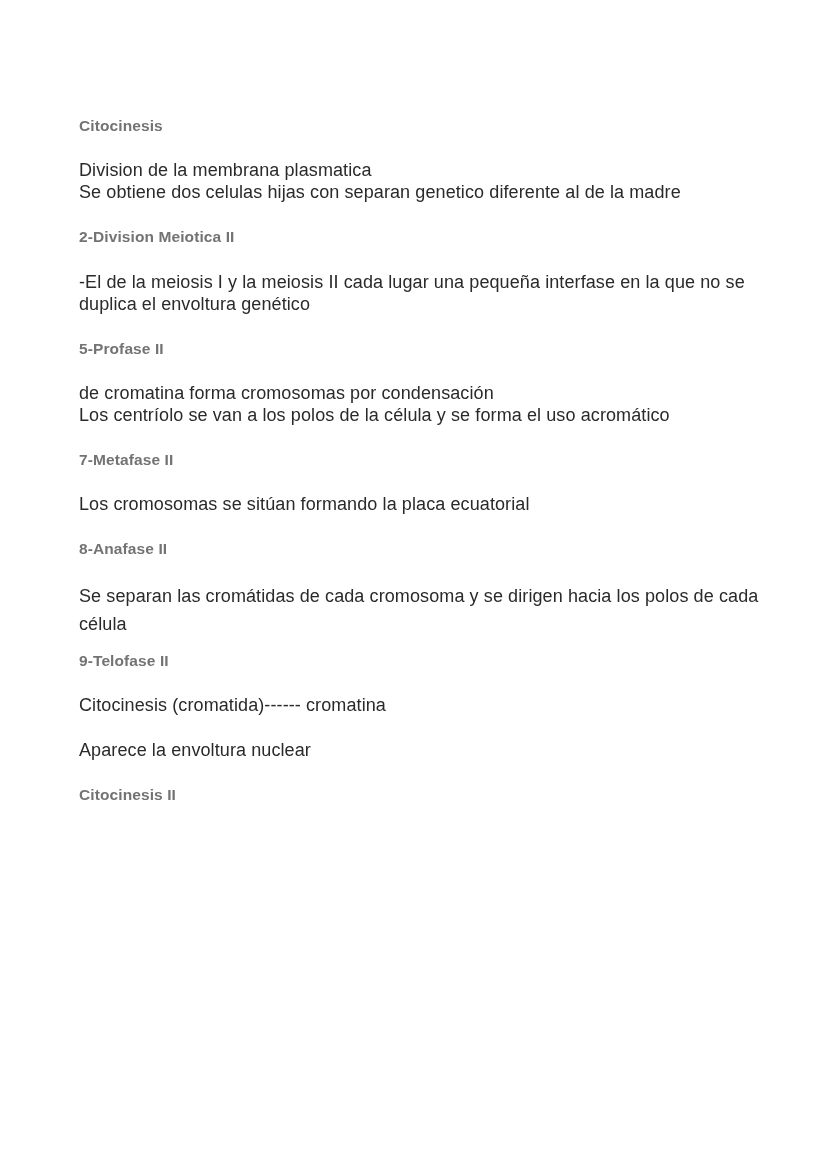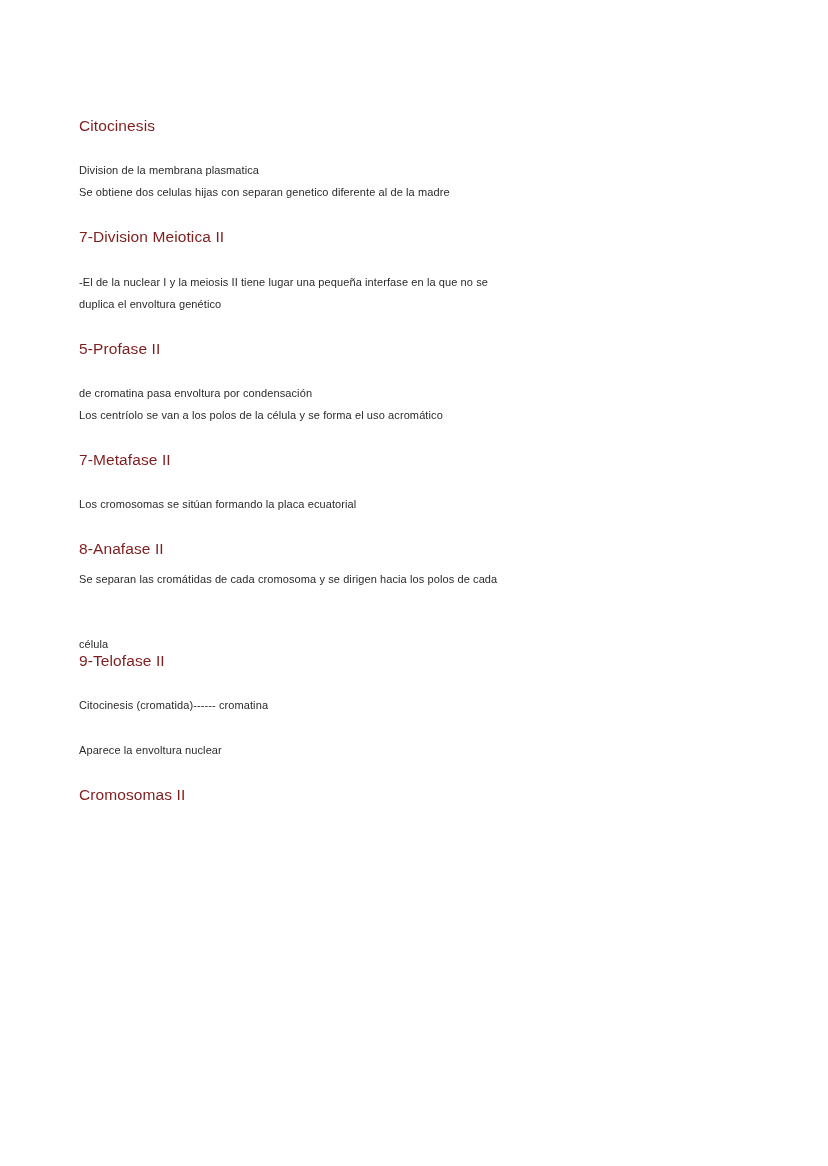--- a/index.html
+++ b/index.html
@@ -1,42 +1,42 @@
 <!DOCTYPE html>
 <html><head>
   <meta charset="utf-8">
   <style>
     html, body { margin: 0; padding: 0; background: #ffffff; }
     body { width: 828px; height: 1166px; position: relative; overflow: hidden;
            font-family: "Liberation Sans", "DejaVu Sans", sans-serif; color: #222; }
-    .line { position: absolute; left: 79px; font-size: 11px; line-height: 22px; white-space: nowrap; letter-spacing: 0.1px; }
-    .h { font-weight: normal; color: #7f1d1d; font-size: 15.5px; }
+    .line { position: absolute; left: 79px; font-size: 18px; line-height: 22px; white-space: nowrap; letter-spacing: 0.1px; }
+    .h { font-weight: bold; color: #737373; font-size: 15.5px; }
     .p { color: #2a2a2a; }
   </style>
 </head>
 <body>
 
 <div>
   <div class="line h" style="top:115px">Citocinesis</div>
   <div class="line p" style="top:159px">Division de la membrana plasmatica</div>
   <div class="line p" style="top:181px">Se obtiene dos celulas hijas con separan genetico diferente al de la madre</div>
 
-  <div class="line h" style="top:226px">7-Division Meiotica II</div>
-  <div class="line p" style="top:271px">-El de la nuclear I y  la meiosis II tiene lugar una pequeña interfase en la que no se</div>
+  <div class="line h" style="top:226px">2-Division Meiotica II</div>
+  <div class="line p" style="top:271px">-El de la meiosis I y  la meiosis II cada lugar una pequeña interfase en la que no se</div>
   <div class="line p" style="top:293px">duplica el envoltura genético</div>
 
   <div class="line h" style="top:338px">5-Profase II</div>
-  <div class="line p" style="top:382px">de cromatina pasa envoltura por condensación</div>
+  <div class="line p" style="top:382px">de cromatina forma cromosomas por condensación</div>
   <div class="line p" style="top:404px">Los centríolo se van a los polos de la célula y se forma el uso acromático</div>
 
   <div class="line h" style="top:449px">7-Metafase II</div>
   <div class="line p" style="top:493px">Los cromosomas se sitúan formando la placa ecuatorial</div>
 
   <div class="line h" style="top:538px">8-Anafase II</div>
-  <div class="line p" style="top:568px">Se separan las cromátidas de cada cromosoma y se dirigen hacia los polos de cada</div>
-  <div class="line p" style="top:633px">célula</div>
+  <div class="line p" style="top:585px">Se separan las cromátidas de cada cromosoma y se dirigen hacia los polos de cada</div>
+  <div class="line p" style="top:613px">célula</div>
 
   <div class="line h" style="top:650px">9-Telofase II</div>
   <div class="line p" style="top:694px">Citocinesis (cromatida)------ cromatina</div>
   <div class="line p" style="top:739px">Aparece la envoltura nuclear</div>
 
-  <div class="line h" style="top:784px">Cromosomas II</div>
+  <div class="line h" style="top:784px">Citocinesis II</div>
 </div>
 
 </body></html>

